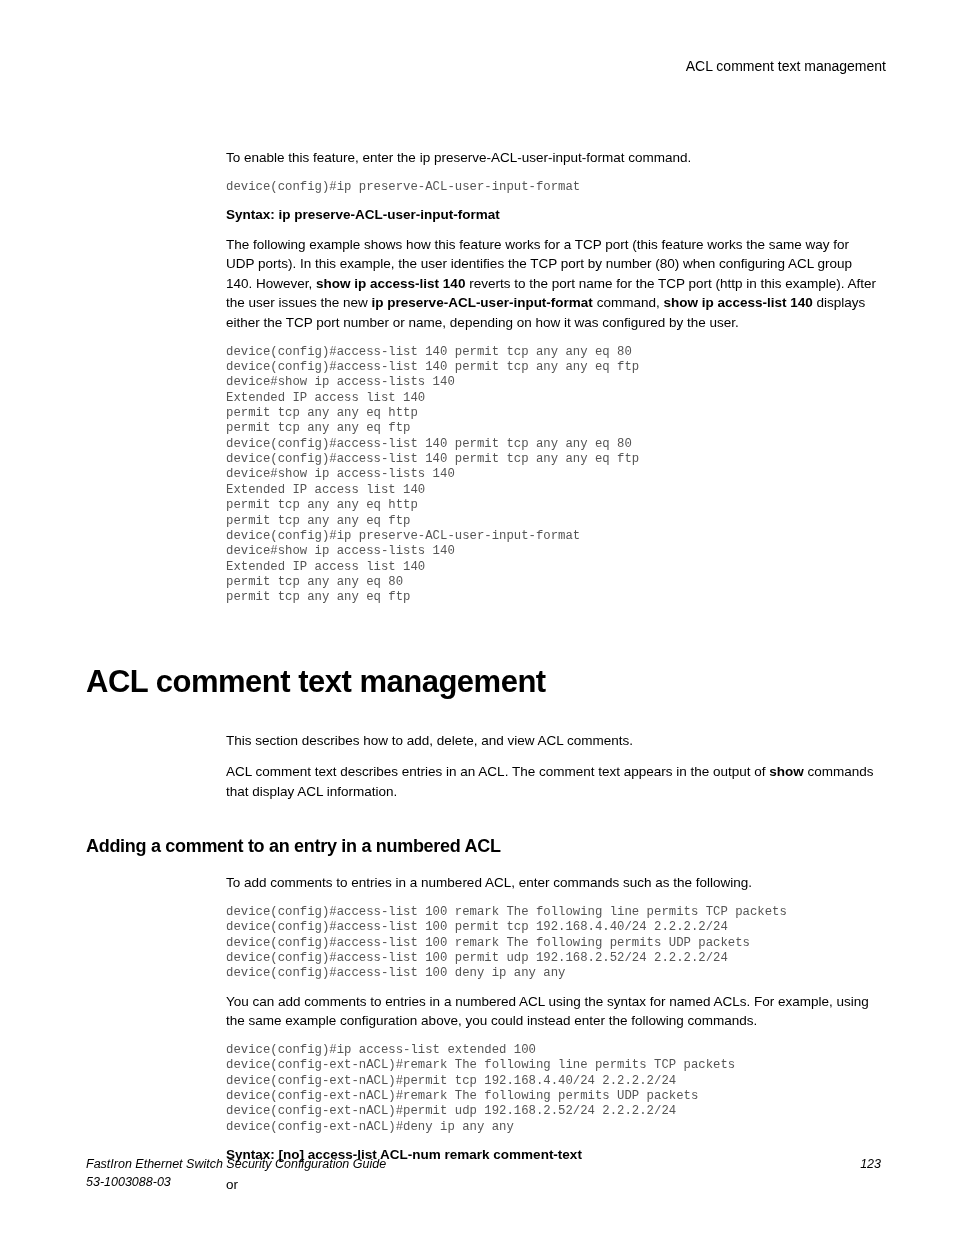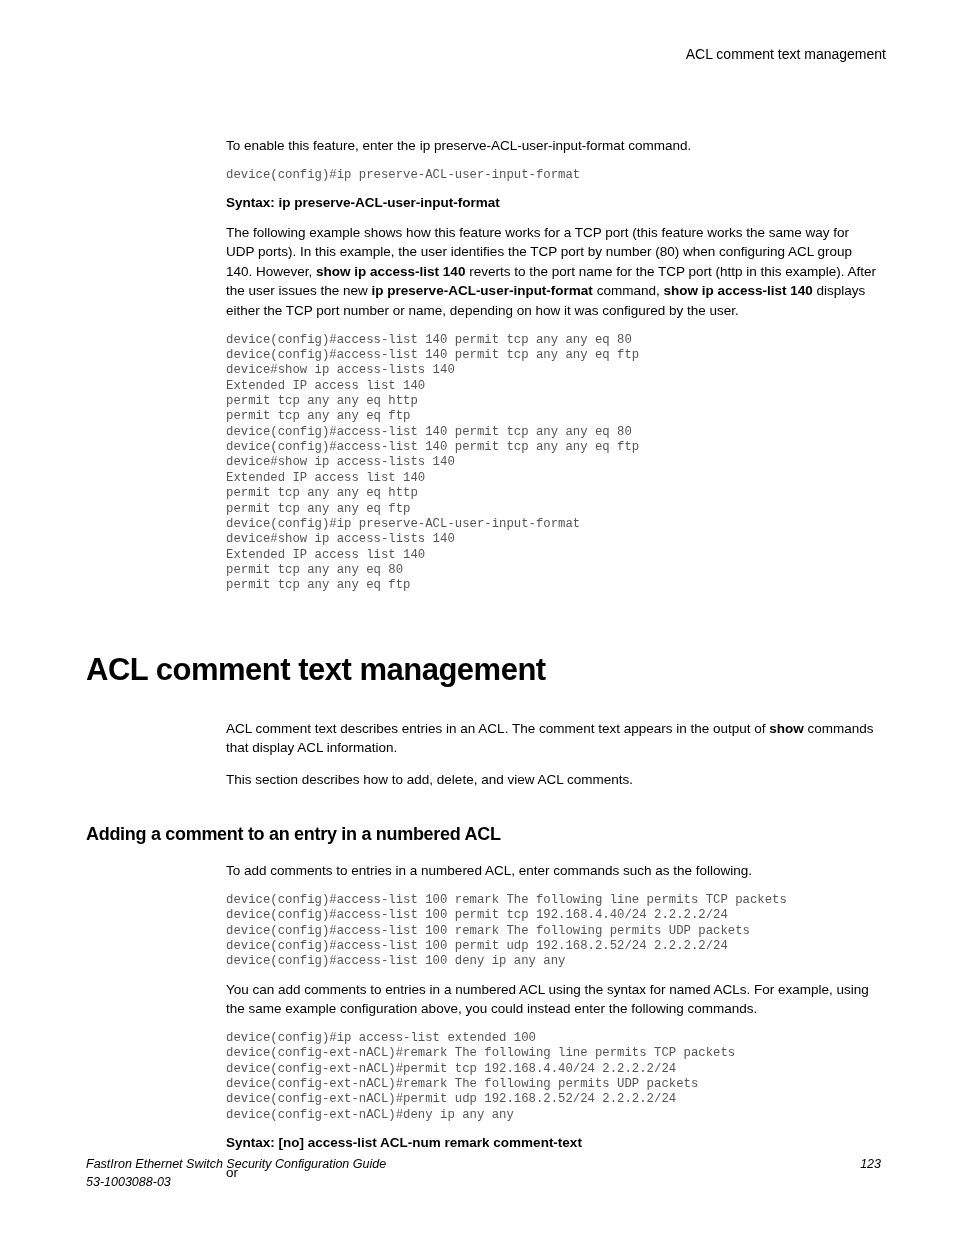--- a/index.html
+++ b/index.html
@@ -8,21 +8,21 @@
     background: #fff;
     font-family: Arial, Helvetica, sans-serif;
     color: #000;
     font-size: 13.5px;
     line-height: 1.45;
   }
   .page {
     width: 954px;
     height: 1235px;
     box-sizing: border-box;
-    padding: 44px 66px 40px 86px;
+    padding: 56px 66px 40px 86px;
     position: relative;
   }
   .running-header {
     text-align: right;
     font-size: 14px;
     margin-bottom: 72px;
     padding-right: 2px;
   }
   .content {
     margin-left: 140px;
@@ -106,25 +106,25 @@
 permit tcp any any eq http
 permit tcp any any eq ftp
 device(config)#ip preserve-ACL-user-input-format
 device#show ip access-lists 140
 Extended IP access list 140
 permit tcp any any eq 80
 permit tcp any any eq ftp</div>
 
     <h1 class="h1 unindent">ACL comment text management</h1>
 
+    <p class="para">This section describes how to add, delete, and view ACL comments.</p>
+
     <p class="para">
       <span>ACL comment text describes entries in an ACL. The comment text appears in the output of </span><span class="bold">show</span><span> commands that display ACL information.</span>
     </p>
-
-    <p class="para">This section describes how to add, delete, and view ACL comments.</p>
 
     <h2 class="h2 unindent">Adding a comment to an entry in a numbered ACL</h2>
 
     <p class="para">To add comments to entries in a numbered ACL, enter commands such as the following.</p>
 
     <div class="code">device(config)#access-list 100 remark The following line permits TCP packets
 device(config)#access-list 100 permit tcp 192.168.4.40/24 2.2.2.2/24
 device(config)#access-list 100 remark The following permits UDP packets
 device(config)#access-list 100 permit udp 192.168.2.52/24 2.2.2.2/24
 device(config)#access-list 100 deny ip any any</div>

